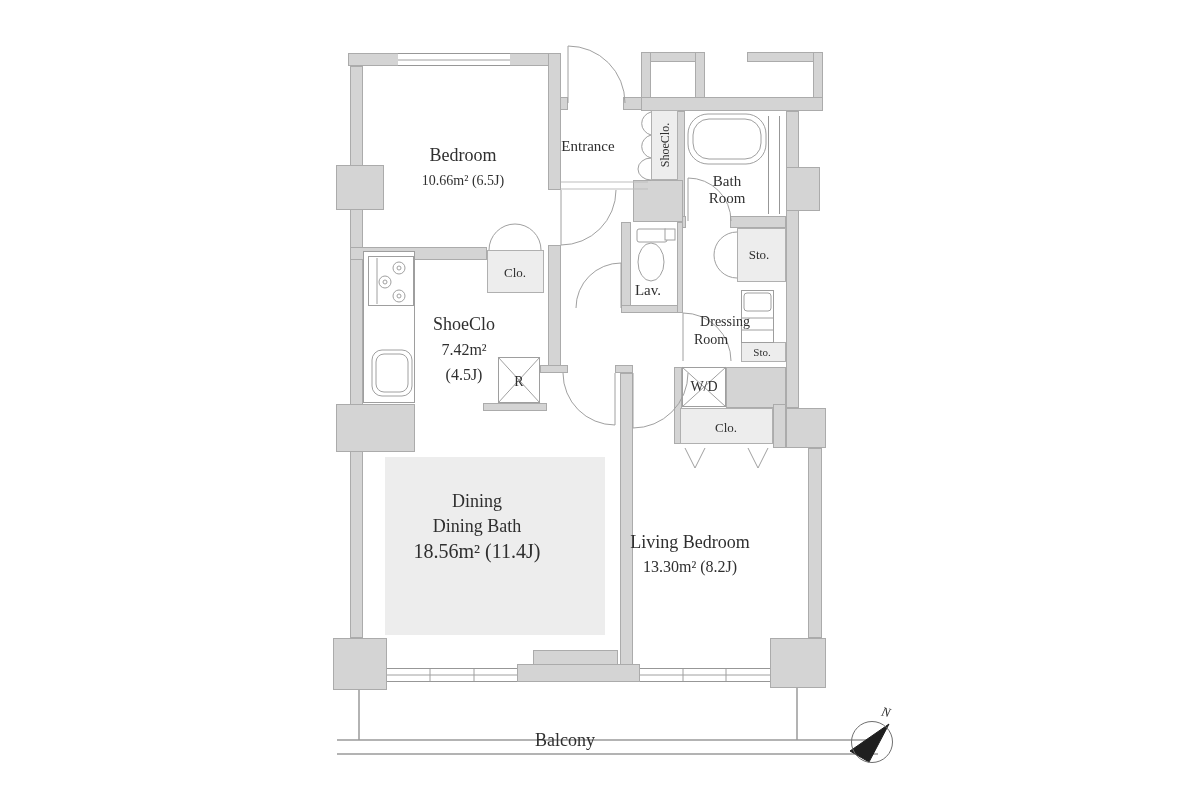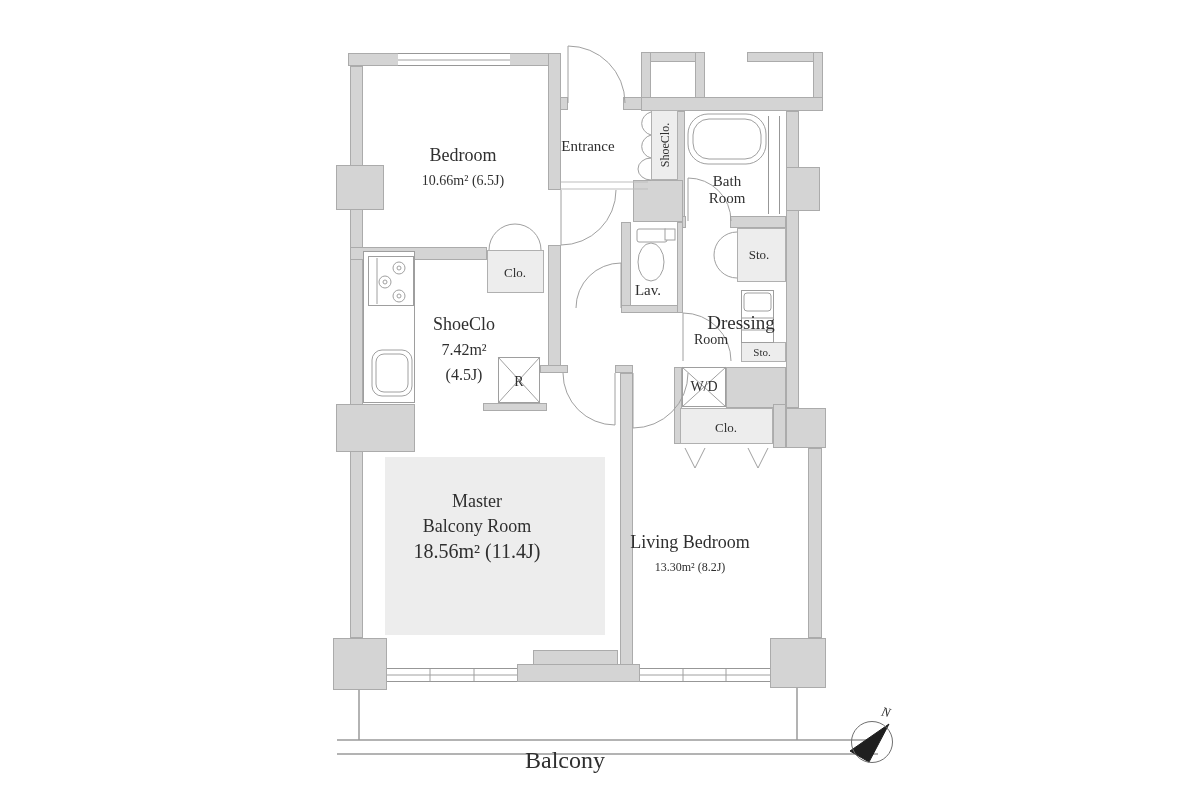--- a/index.html
+++ b/index.html
@@ -220,28 +220,28 @@
 
   <div class="lbl" style="left:759px;top:254px;font-size:13px">Sto.</div>
   <div class="lbl" style="left:648px;top:290px;font-size:15px">Lav.</div>
   <div class="lbl" style="left:515px;top:272px;font-size:13px">Clo.</div>
 
   <div class="lbl" style="left:464px;top:324px;font-size:18px">ShoeClo</div>
   <div class="lbl" style="left:464px;top:350px;font-size:16px">7.42m²</div>
   <div class="lbl" style="left:464px;top:375px;font-size:16px">(4.5J)</div>
   <div class="lbl" style="left:519px;top:382px;font-size:14px">R</div>
 
-  <div class="lbl" style="left:741px;top:322px;font-size:19px">Dressing</div>
+  <div class="lbl" style="left:725px;top:322px;font-size:14px">Dressing</div>
   <div class="lbl" style="left:711px;top:340px;font-size:14px">Room</div>
   <div class="lbl" style="left:762px;top:352px;font-size:11px">Sto.</div>
   <div class="lbl" style="left:704px;top:387px;font-size:14px">W/D</div>
   <div class="lbl" style="left:726px;top:427px;font-size:13px">Clo.</div>
 
-  <div class="lbl" style="left:477px;top:501px;font-size:18px">Master</div>
-  <div class="lbl" style="left:477px;top:526px;font-size:18px">Balcony Room</div>
+  <div class="lbl" style="left:477px;top:501px;font-size:18px">Dining</div>
+  <div class="lbl" style="left:477px;top:526px;font-size:18px">Dining Bath</div>
   <div class="lbl" style="left:477px;top:551px;font-size:20px">18.56m²  (11.4J)</div>
 
   <div class="lbl" style="left:690px;top:542px;font-size:18px">Living Bedroom</div>
-  <div class="lbl" style="left:690px;top:567px;font-size:12px">13.30m²  (8.2J)</div>
-
-  <div class="lbl" style="left:565px;top:760px;font-size:24px">Balcony</div>
+  <div class="lbl" style="left:690px;top:567px;font-size:16px">13.30m²  (8.2J)</div>
+
+  <div class="lbl" style="left:565px;top:740px;font-size:18px">Balcony</div>
 
 </div>
 
 </body></html>

